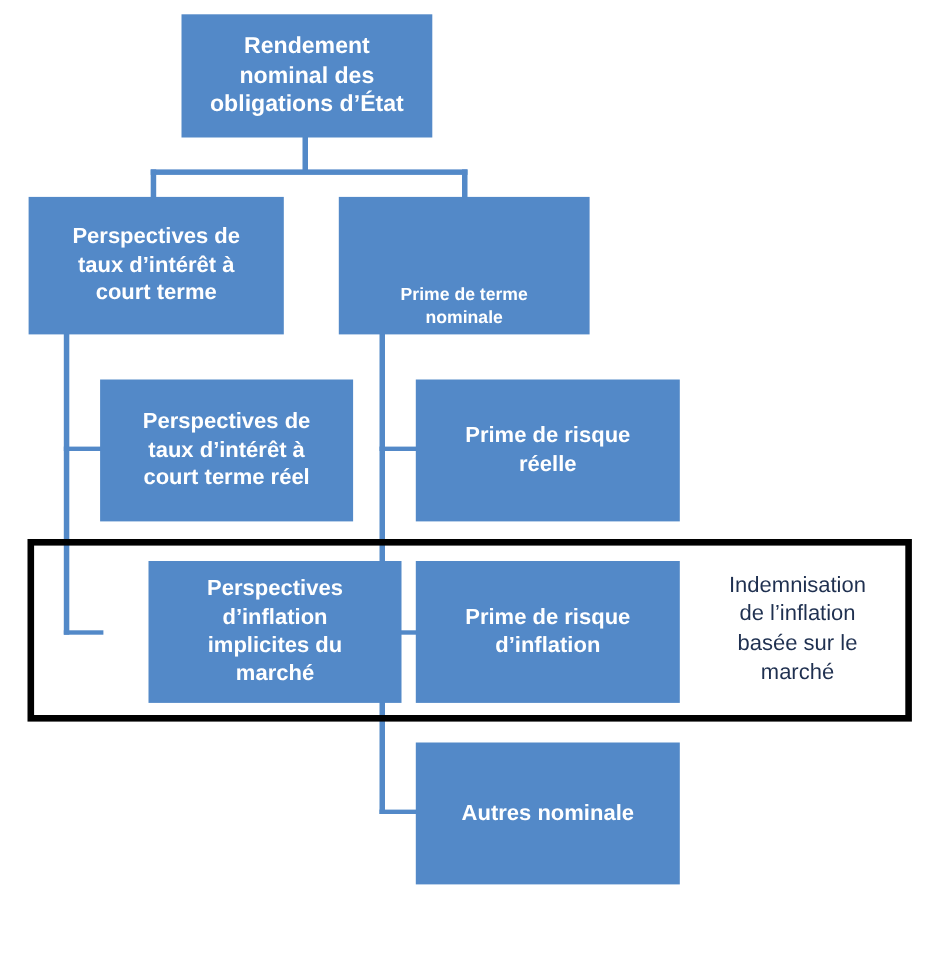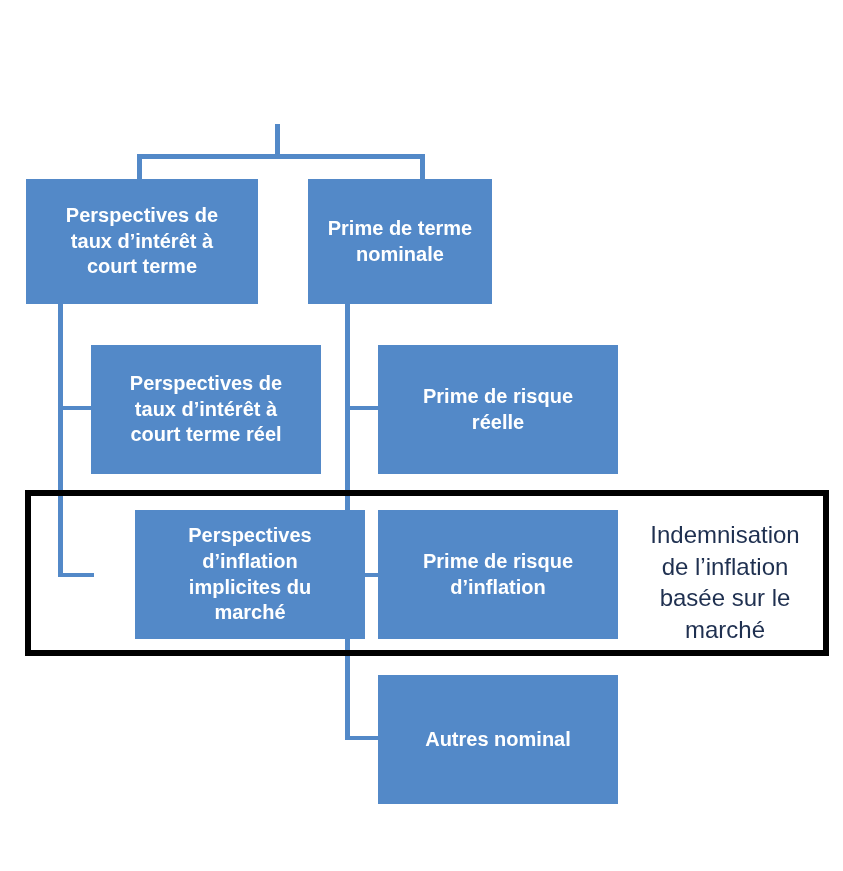--- a/index.html
+++ b/index.html
@@ -87,28 +87,33 @@
   <div class="conn" style="left:58px; top:406px; width:36px; height:4px;"></div>
   <div class="conn" style="left:58px; top:573px; width:36px; height:4px;"></div>
 
   <div class="conn" style="left:345px; top:303px; width:5px; height:437px;"></div>
   <div class="conn" style="left:345px; top:406px; width:36px; height:4px;"></div>
   <div class="conn" style="left:345px; top:573px; width:36px; height:4px;"></div>
   <div class="conn" style="left:345px; top:736px; width:36px; height:4px;"></div>
 
   <div class="highlight-box" style="left:25px; top:490px; width:804px; height:166px;"></div>
 
+  <div class="node" style="left:165px; top:13px; width:228px; height:112px; font-size:21px;">
+    <span class="node-label">Rendement
+nominal des
+obligations d’État</span>
+  </div>
 
   <div class="node" style="left:26px; top:179px; width:232px; height:125px; font-size:20px;">
     <span class="node-label">Perspectives de
 taux d’intérêt à
 court terme</span>
   </div>
 
-  <div class="node" style="left:308px; top:179px; width:184px; height:125px; font-size:20px;">
+  <div class="node" style="left:308px; top:179px; width:228px; height:125px; font-size:16px;align-items:flex-end;">
     <span class="node-label">Prime de terme
 nominale</span>
   </div>
 
   <div class="node" style="left:91px; top:345px; width:230px; height:129px; font-size:20px;">
     <span class="node-label">Perspectives de
 taux d’intérêt à
 court terme réel</span>
   </div>
 
@@ -123,22 +128,22 @@
 implicites du
 marché</span>
   </div>
 
   <div class="node" style="left:378px; top:510px; width:240px; height:129px; font-size:20px;">
     <span class="node-label">Prime de risque
 d’inflation</span>
   </div>
 
   <div class="node" style="left:378px; top:675px; width:240px; height:129px; font-size:20px;">
-    <span class="node-label">Autres nominal</span>
+    <span class="node-label">Autres nominale</span>
   </div>
 
-  <div class="plain-note" style="left:630px; top:519px; width:190px; font-size:24px;">Indemnisation
+  <div class="plain-note" style="left:630px; top:519px; width:190px; font-size:20px;">Indemnisation
 de l’inflation
 basée sur le
 marché</div>
 
 
 </div>
 
 </body></html>

